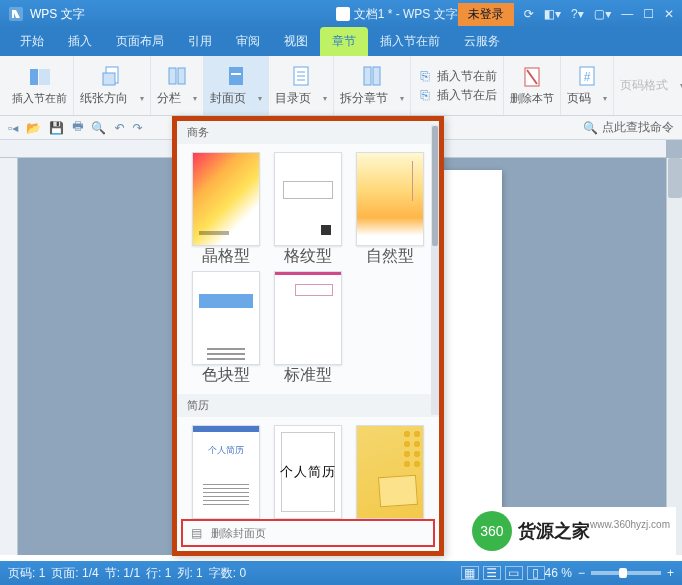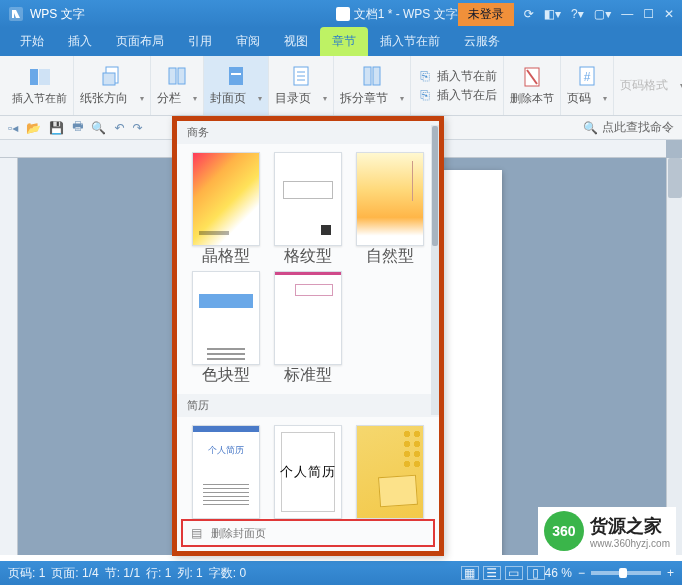--- a/index.html
+++ b/index.html
@@ -72,22 +72,22 @@
 
 .statusbar{position:absolute;bottom:0;left:0;right:0;height:24px;background:linear-gradient(#3a8fd8,#2e7fc8);color:#e8f2fb;display:flex;align-items:center;padding:0 8px;font-size:11px}
 .statusbar .s-item{margin-right:6px}
 .statusbar .spacer{flex:1}
 .statusbar .view-btns{display:flex;gap:4px;align-items:center}
 .statusbar .vb{width:18px;height:14px;border:1px solid #9ac4ea;display:flex;align-items:center;justify-content:center}
 .zoom-slider{width:70px;height:4px;background:#9ac4ea;position:relative;margin:0 6px}
 .zoom-slider::after{content:"";position:absolute;left:28px;top:-3px;width:8px;height:10px;background:#fff;border-radius:2px}
 
 .brand{position:absolute;right:6px;bottom:30px;display:flex;align-items:center;gap:6px;background:#fff;padding:4px 6px;z-index:20}
-.brand .logo{width:40px;height:40px;background:#3ab54a;border-radius:50%;color:#fff;display:flex;align-items:center;justify-content:center;font-size:14px;font-weight:bold}
-.brand .txt{display:flex;flex-direction:column}
+.brand .logo{width:40px;height:40px;background:#3ab54a;border-radius:50%;color:#fff;display:flex;align-items:center;justify-content:center;font-size:14px;font-weight:normal}
+.brand .txt{display:flex;}
 .brand .t1{font-size:18px;font-weight:bold;color:#222}
 .brand .t2{font-size:10px;color:#888}
 </style>
 </head>
 <body>
 
 <div class="titlebar">
   <span class="app-icon">
       <svg width="14" height="14" viewBox="0 0 14 14">
         <rect width="14" height="14" rx="2" fill="#fff" opacity=".25"></rect>

